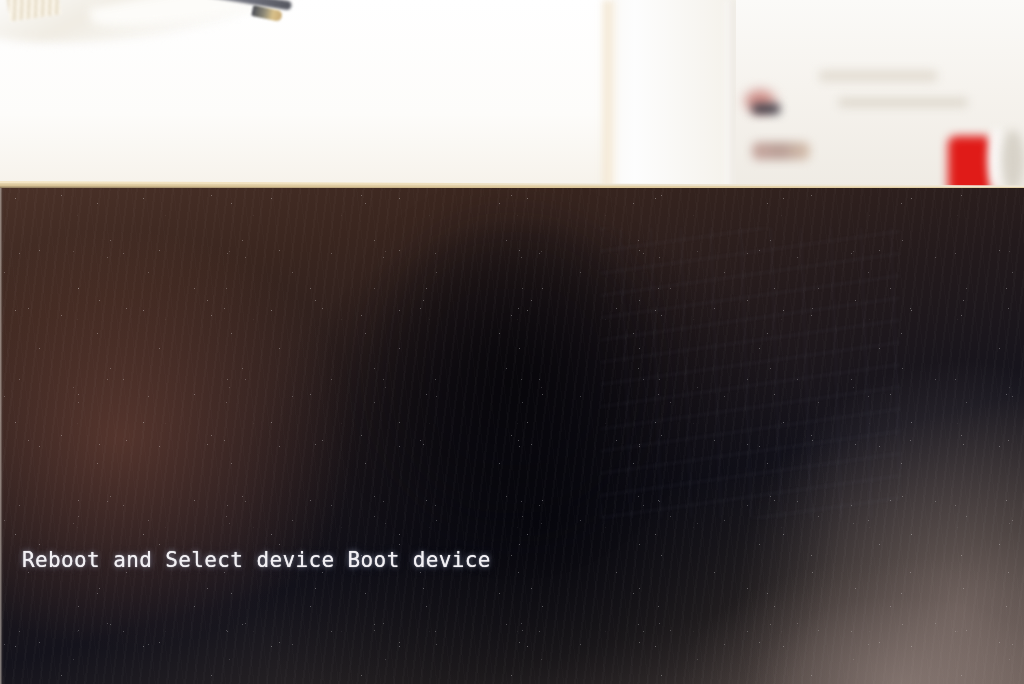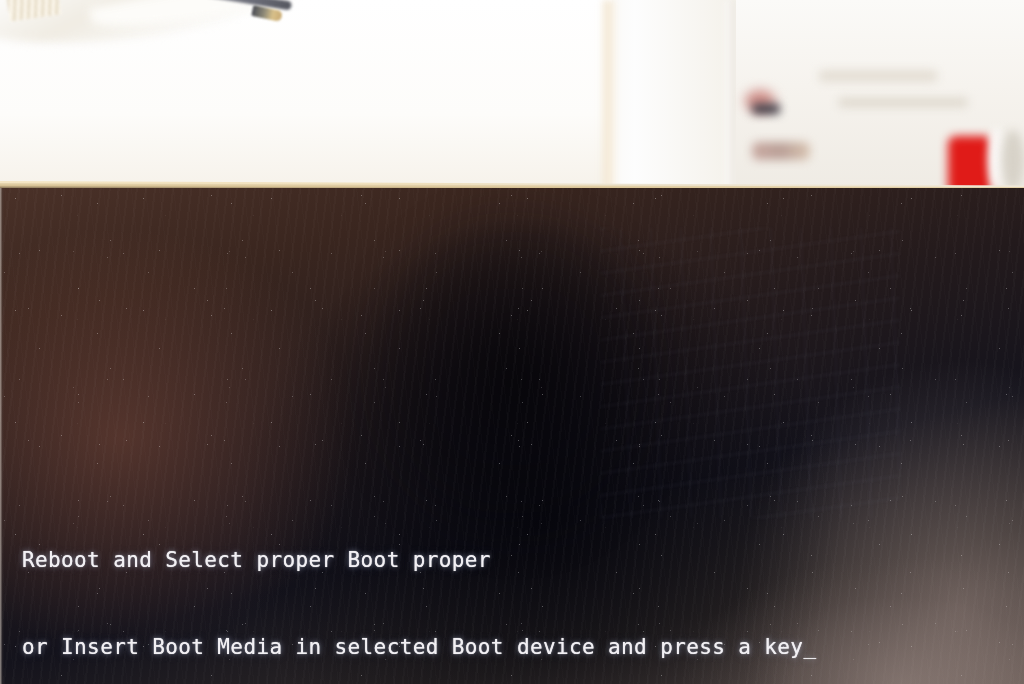--- a/index.html
+++ b/index.html
@@ -303,19 +303,18 @@
 
   <div class="screen">
     <div class="reflection-person"></div>
     <div class="reflection-window"></div>
     <div class="screen-smudge"></div>
     <div class="screen-grain"></div>
     <div class="bottom-glow"></div>
     <div class="left-bezel-edge"></div>
 
     <div class="bios-text">
-      <span class="bios-line">Reboot and Select proper Boot proper</span>
-      <span class="bios-line">or Insert Boot Media in selected Boot device and press a key_</span>
+      <span class="bios-line">Reboot and Select device Boot device</span>
     </div>
 
   </div>
 
 </div>
 
 </body></html>

